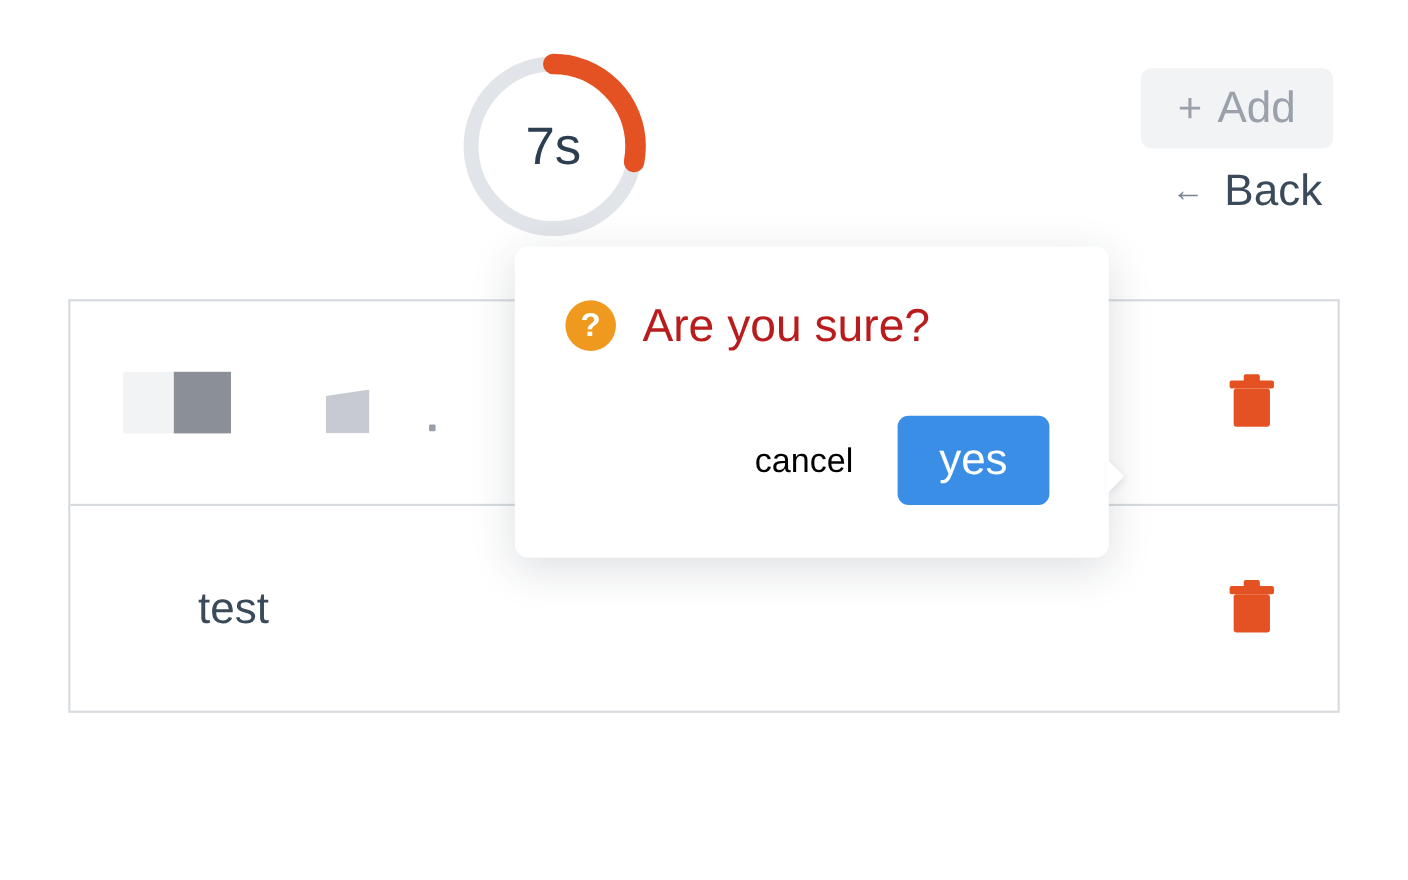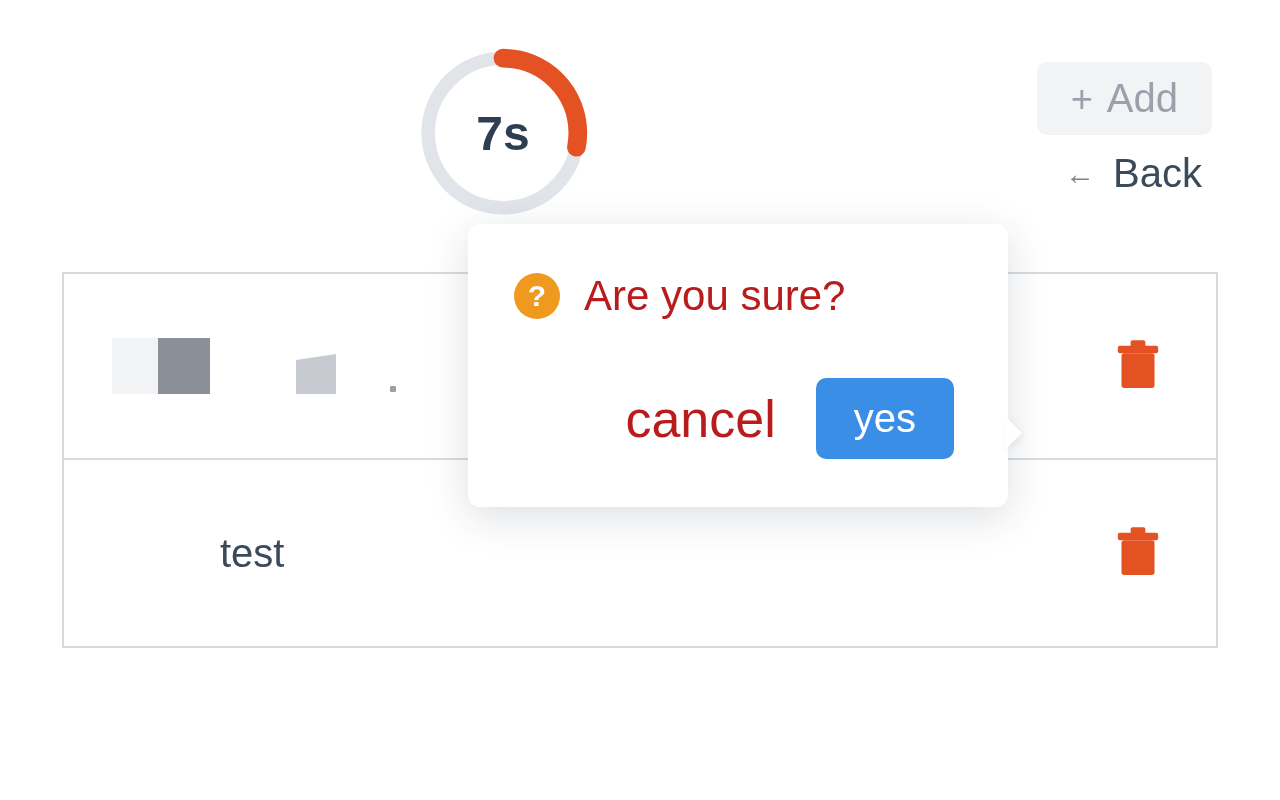--- a/index.html
+++ b/index.html
@@ -11,21 +11,21 @@
     position: absolute;
     left: 418px; top: 48px;
     width: 170px; height: 170px;
   }
   .countdown svg { width: 100%; height: 100%; transform: rotate(-90deg); }
   .countdown .track { stroke: #e1e4e8; stroke-width: 8; fill: none; }
   .countdown .arc   { stroke: #e45224; stroke-width: 11; fill: none; stroke-linecap: round; }
   .countdown .label {
     position: absolute; inset: 0;
     display: flex; align-items: center; justify-content: center;
-    font-size: 48px; color: #2c3e50; font-weight: 700;
+    font-size: 48px; color: #2c3e50; font-weight: 400;
   }
 
   
   .actions { position: absolute; right: 68px; top: 62px; display: flex; flex-direction: column; align-items: flex-end; gap: 16px; }
   .btn-add {
     display: inline-flex; align-items: center; gap: 14px;
     background: #f2f3f5; color: #9aa1ab;
     padding: 14px 34px; border-radius: 10px;
     font-size: 40px; cursor: pointer;
   }
@@ -51,21 +51,21 @@
     display: flex; align-items: center;
     padding: 0 48px;
   }
   .row:last-child { border-bottom: none; }
   .row .content { flex: 1; display: flex; align-items: center; gap: 36px; }
   .thumb-group { display: flex; align-items: flex-end; gap: 0; }
   .thumb-a { width: 48px; height: 56px; background: #f2f3f5; }
   .thumb-b { width: 52px; height: 56px; background: #8a8f98; margin-left: -2px; }
   .thumb-c { width: 40px; height: 40px; background: #c7cbd1; clip-path: polygon(0 15%, 100% 0, 100% 100%, 0 100%); margin-left: 86px; }
   .thumb-dot { width: 6px; height: 6px; background: #9aa0a6; border-radius: 1px; margin-left: 54px; margin-bottom: 2px; }
-  .row-text { font-size: 40px; color: #3a4a5a; margin-left: 108px; }
+  .row-text { font-size: 40px; color: #3a4a5a; margin-left: 68px; }
   .trash {
     width: 44px; height: 52px; cursor: pointer; flex-shrink: 0;
     margin-right: 8px;
   }
   .trash svg { width: 100%; height: 100%; display: block; }
 
   
   .popover {
     position: absolute;
     left: 468px; top: 224px;
@@ -78,21 +78,21 @@
   }
   .popover .title-row { display: flex; align-items: center; gap: 24px; margin-bottom: 58px; }
   .qmark {
     width: 46px; height: 46px; border-radius: 50%;
     background: #ef9a1f; color: #fff;
     display: flex; align-items: center; justify-content: center;
     font-size: 30px; font-weight: 600;
   }
   .popover .title { font-size: 42px; color: #b91c1c; }
   .popover .buttons { display: flex; align-items: center; justify-content: flex-end; gap: 30px; padding-right: 8px; }
-  .btn-cancel { font-size: 52px; color: #b91c1c; cursor: pointer; padding: 6px 10px; }
+  .btn-cancel { font-size: 31px; color: #000000; cursor: pointer; padding: 6px 10px; }
   .btn-yes {
     font-size: 40px; color: #fff; background: #3b8ee6;
     border-radius: 10px; padding: 18px 38px; cursor: pointer; text-align: right;
   }
   .popover .pointer {
     position: absolute; right: -14px; bottom: 58px;
     width: 0; height: 0;
     border-top: 16px solid transparent;
     border-bottom: 16px solid transparent;
     border-left: 16px solid #fff;

